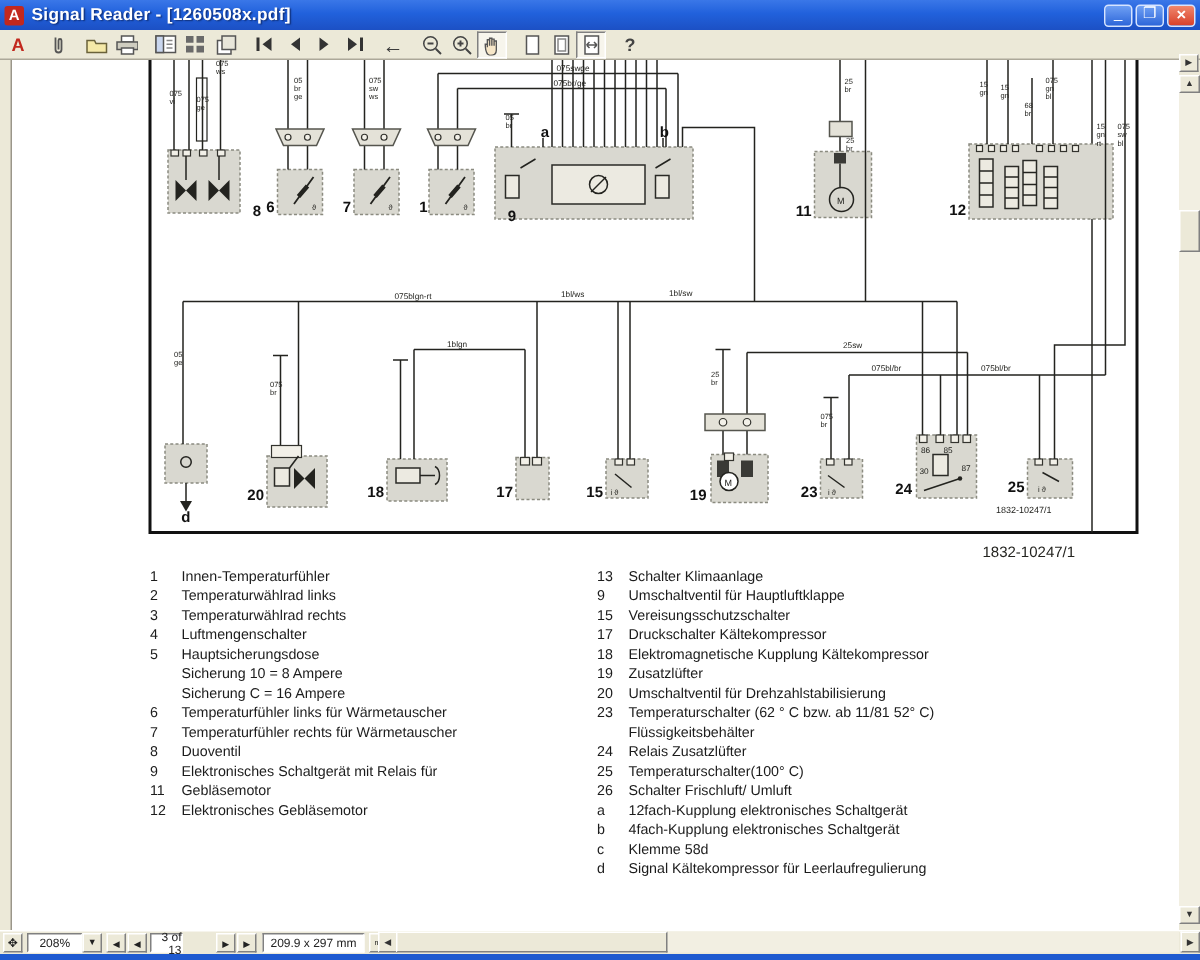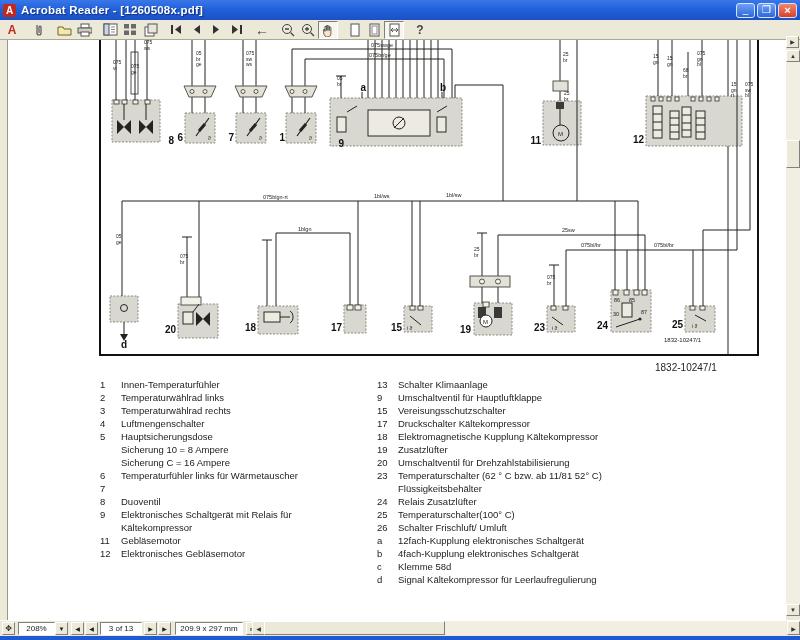--- a/index.html
+++ b/index.html
@@ -59,21 +59,21 @@
   .raised { border:1px solid; border-color:#fff #808080 #808080 #fff; background:#ECE9D8; }
   .sb-txt { display:flex; align-items:center; justify-content:center; }
   .hs-track { position:absolute; left:252px; top:621px; width:534px; height:14px; background:#F2EFE2; }
   .hs-thumb { position:absolute; left:264px; top:621px; width:181px; height:14px; background:#ECE9D8;
     border:1px solid; border-color:#fff #808080 #808080 #fff; }
   .bottom-edge { position:absolute; left:0; top:636px; width:800px; height:4px; background:#1E5AD0; }
 
   
   .legend { position:absolute; font-size:9.5px; line-height:13px; color:#1c1c1c; }
   .legend-left { left:92px; top:338px; }
-  .legend-right { left:369px; top:338px; }
+  .legend-right { left:390px; top:338px; }
   .lrow { display:flex; white-space:nowrap; }
   .lnum { width:21px; flex:none; }
 
   
   .wire { stroke:#23231f; stroke-width:1; fill:none; }
   .wire2 { stroke:#23231f; stroke-width:1.2; fill:none; }
   .thick { stroke:#23231f; stroke-width:3; fill:none; }
   .frame { stroke:#111; stroke-width:2; fill:none; }
   .gbox { fill:#d9d8d0; stroke:#8b8b80; stroke-width:1; stroke-dasharray:2 1.5; }
   .ibox { fill:#eceae1; stroke:#2a2a26; stroke-width:1; }
@@ -327,34 +327,31 @@
       <div class="lrow">
         <span class="lnum"></span>
         <span>Sicherung C = 16 Ampere</span>
       </div>
       <div class="lrow">
         <span class="lnum">6</span>
         <span>Temperaturfühler links für Wärmetauscher</span>
       </div>
       <div class="lrow">
         <span class="lnum">7</span>
+        <span>Temperaturfühler rechts für Wärmetauscher</span>
       </div>
       <div class="lrow">
         <span class="lnum">8</span>
         <span>Duoventil</span>
       </div>
       <div class="lrow">
         <span class="lnum">9</span>
         <span>Elektronisches Schaltgerät mit Relais für</span>
       </div>
       <div class="lrow">
-        <span class="lnum"></span>
-        <span>Kältekompressor</span>
-      </div>
-      <div class="lrow">
         <span class="lnum">11</span>
         <span>Gebläsemotor</span>
       </div>
       <div class="lrow">
         <span class="lnum">12</span>
         <span>Elektronisches Gebläsemotor</span>
       </div>
     </div>
   <div class="legend legend-right" id="legend-right">
       <div class="lrow">
@@ -421,21 +418,21 @@
         <span class="lnum">d</span>
         <span>Signal Kältekompressor für Leerlaufregulierung</span>
       </div>
     </div>
 </div>
 
 <div class="splitter"></div>
 
 <div class="titlebar">
   <div class="appicon">A</div>
-  <div class="title-text">Acrobat Reader - [1260508x.pdf]</div>
+  <div class="title-text">Signal Reader - [1260508x.pdf]</div>
   <div class="winbtns">
     <div class="wbtn">_</div>
     <div class="wbtn">❐</div>
     <div class="wbtn close">×</div>
   </div>
 </div>
 
 <div class="toolbar">
   <div class="tbtn">
     <span class="glyph" style="color:#c2281e;font-weight:bold;">A</span>
@@ -556,21 +553,21 @@
 <div class="vs-thumb"></div>
 <div class="sbtn vs-down">▼</div>
 <div class="corner"></div>
 
 <div class="statusbar">
   <div class="sb raised sb-txt" style="left:2px;width:13px;">✥</div>
   <div class="sb sunken sb-txt" style="left:18px;width:37px;">208%</div>
   <div class="sb raised sb-txt" style="left:55px;width:13px;font-size:6px;">▼</div>
   <div class="sb raised sb-txt" style="left:71px;width:13px;font-size:6px;">◀</div>
   <div class="sb raised sb-txt" style="left:85px;width:13px;font-size:6px;">◀</div>
-  <div class="sb sunken sb-txt" style="left:100px;width:42px;">3 of 13</div>
+  <div class="sb sunken sb-txt" style="left:100px;width:22px;">3 of 13</div>
   <div class="sb raised sb-txt" style="left:144px;width:13px;font-size:6px;">▶</div>
   <div class="sb raised sb-txt" style="left:158px;width:13px;font-size:6px;">▶</div>
   <div class="sb sunken sb-txt" style="left:175px;width:68px;">209.9 x 297 mm</div>
   <div class="sb raised sb-txt" style="left:246px;width:17px;font-size:5px;">mm.</div>
 </div>
 <div class="hs-track"></div>
 <div class="sbtn sb-txt" style="left:252px;top:621px;width:13px;height:14px;position:absolute;display:flex;">◀</div>
 <div class="hs-thumb"></div>
 <div class="sbtn sb-txt" style="left:787px;top:621px;width:13px;height:14px;position:absolute;display:flex;">▶</div>
 <div class="bottom-edge"></div>

